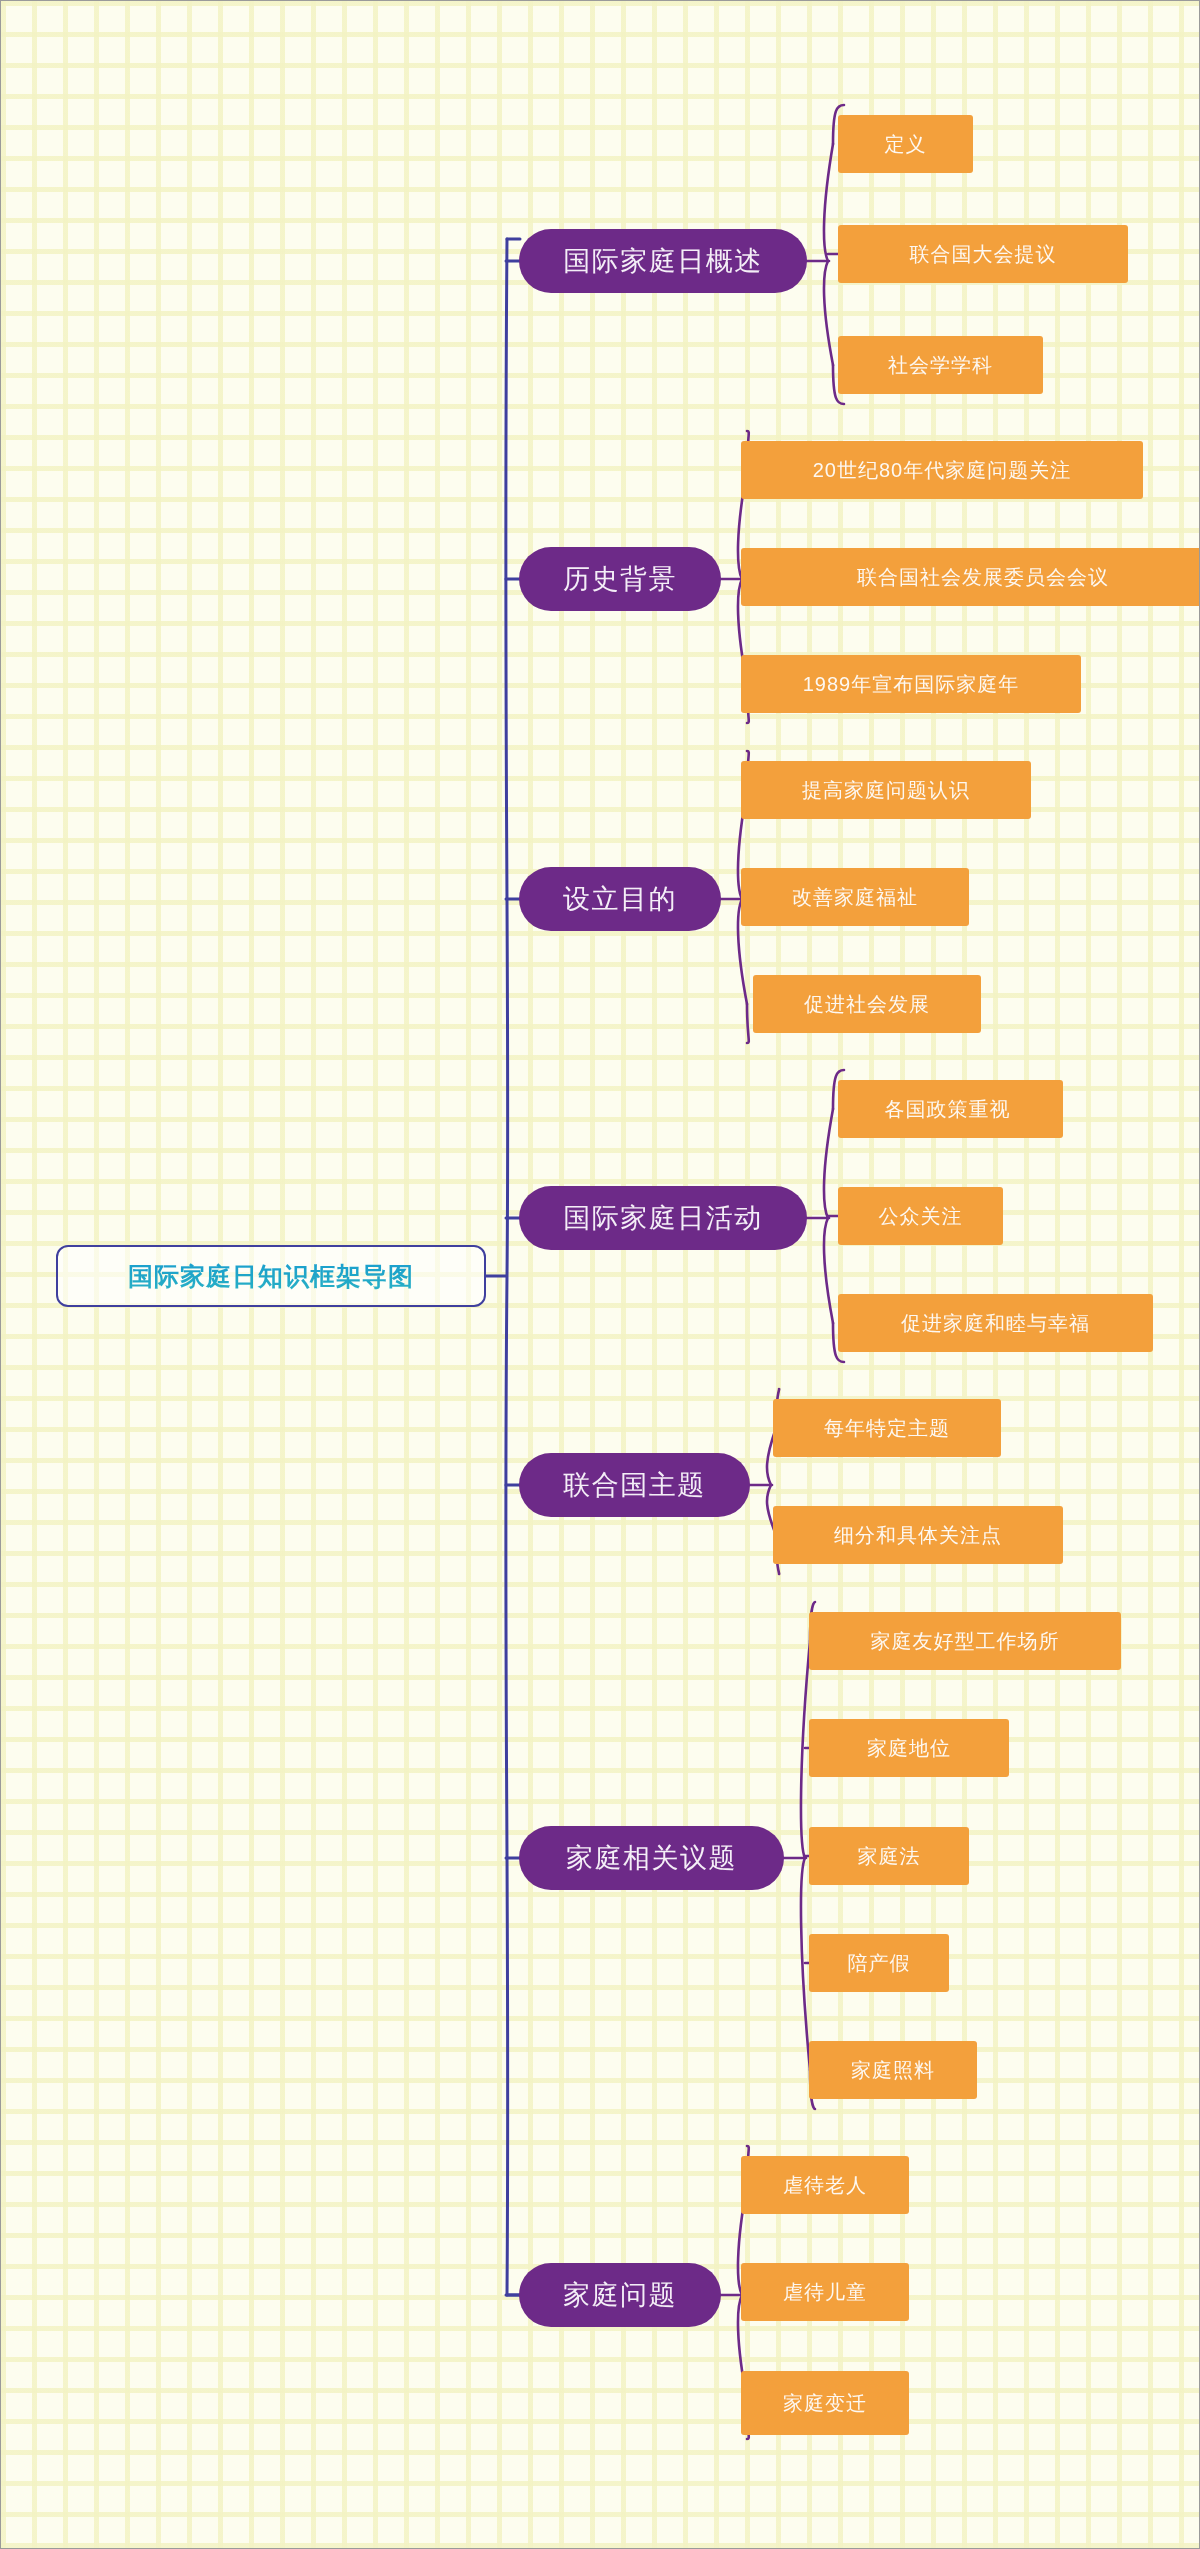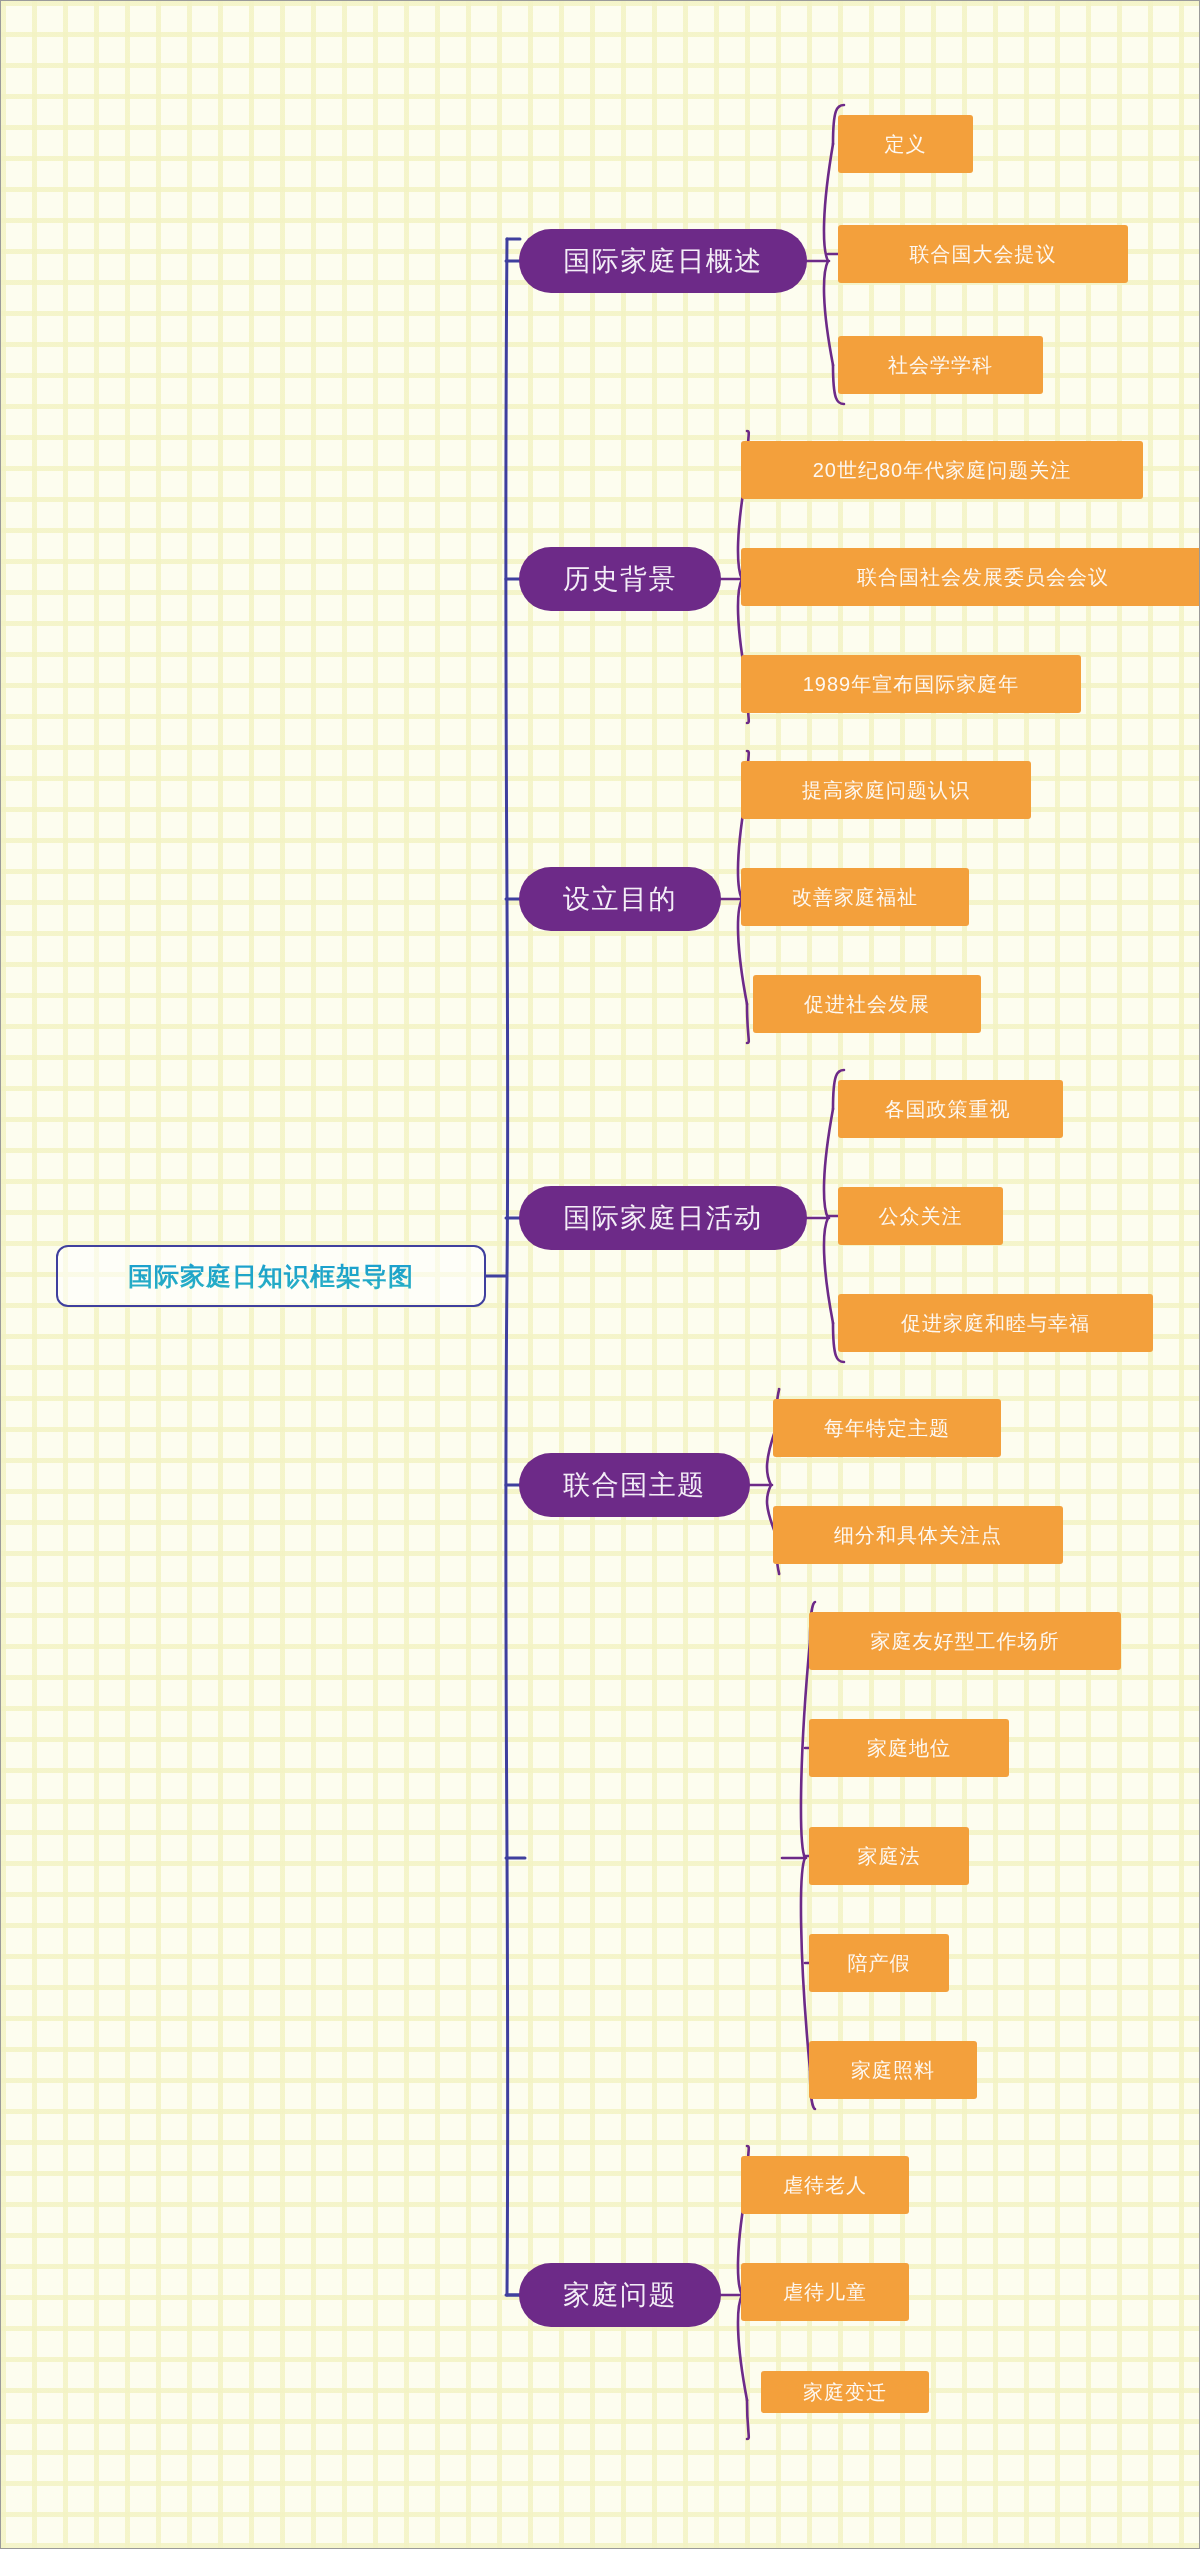--- a/index.html
+++ b/index.html
@@ -205,20 +205,23 @@
     </div>
     <div class="branch-node" style="left:518px;top:1452px;width:231px;height:64px;">
       <div class="branch-label">联合国主题</div>
     </div>
     <div class="leaf-node" style="left:772px;top:1398px;width:228px;height:58px;">
       <div class="leaf-label">每年特定主题</div>
     </div>
     <div class="leaf-node" style="left:772px;top:1505px;width:290px;height:58px;">
       <div class="leaf-label">细分和具体关注点</div>
     </div>
+    <div class="branch-node" style="left:518px;top:1825px;width:265px;height:64px;">
+      <div class="branch-label">家庭相关议题</div>
+    </div>
     <div class="leaf-node" style="left:808px;top:1611px;width:312px;height:58px;">
       <div class="leaf-label">家庭友好型工作场所</div>
     </div>
     <div class="leaf-node" style="left:808px;top:1718px;width:200px;height:58px;">
       <div class="leaf-label">家庭地位</div>
     </div>
     <div class="leaf-node" style="left:808px;top:1826px;width:160px;height:58px;">
       <div class="leaf-label">家庭法</div>
     </div>
     <div class="leaf-node" style="left:808px;top:1933px;width:140px;height:58px;align-items:center;">
@@ -229,16 +232,16 @@
     </div>
     <div class="branch-node" style="left:518px;top:2262px;width:202px;height:64px;">
       <div class="branch-label">家庭问题</div>
     </div>
     <div class="leaf-node" style="left:740px;top:2155px;width:168px;height:58px;">
       <div class="leaf-label">虐待老人</div>
     </div>
     <div class="leaf-node" style="left:740px;top:2262px;width:168px;height:58px;">
       <div class="leaf-label">虐待儿童</div>
     </div>
-    <div class="leaf-node" style="left:740px;top:2370px;width:168px;height:42px;margin-left:20px;">
+    <div class="leaf-node" style="left:740px;top:2370px;width:168px;height:64px;">
       <div class="leaf-label">家庭变迁</div>
     </div>
   </div>
 
 </body></html>

